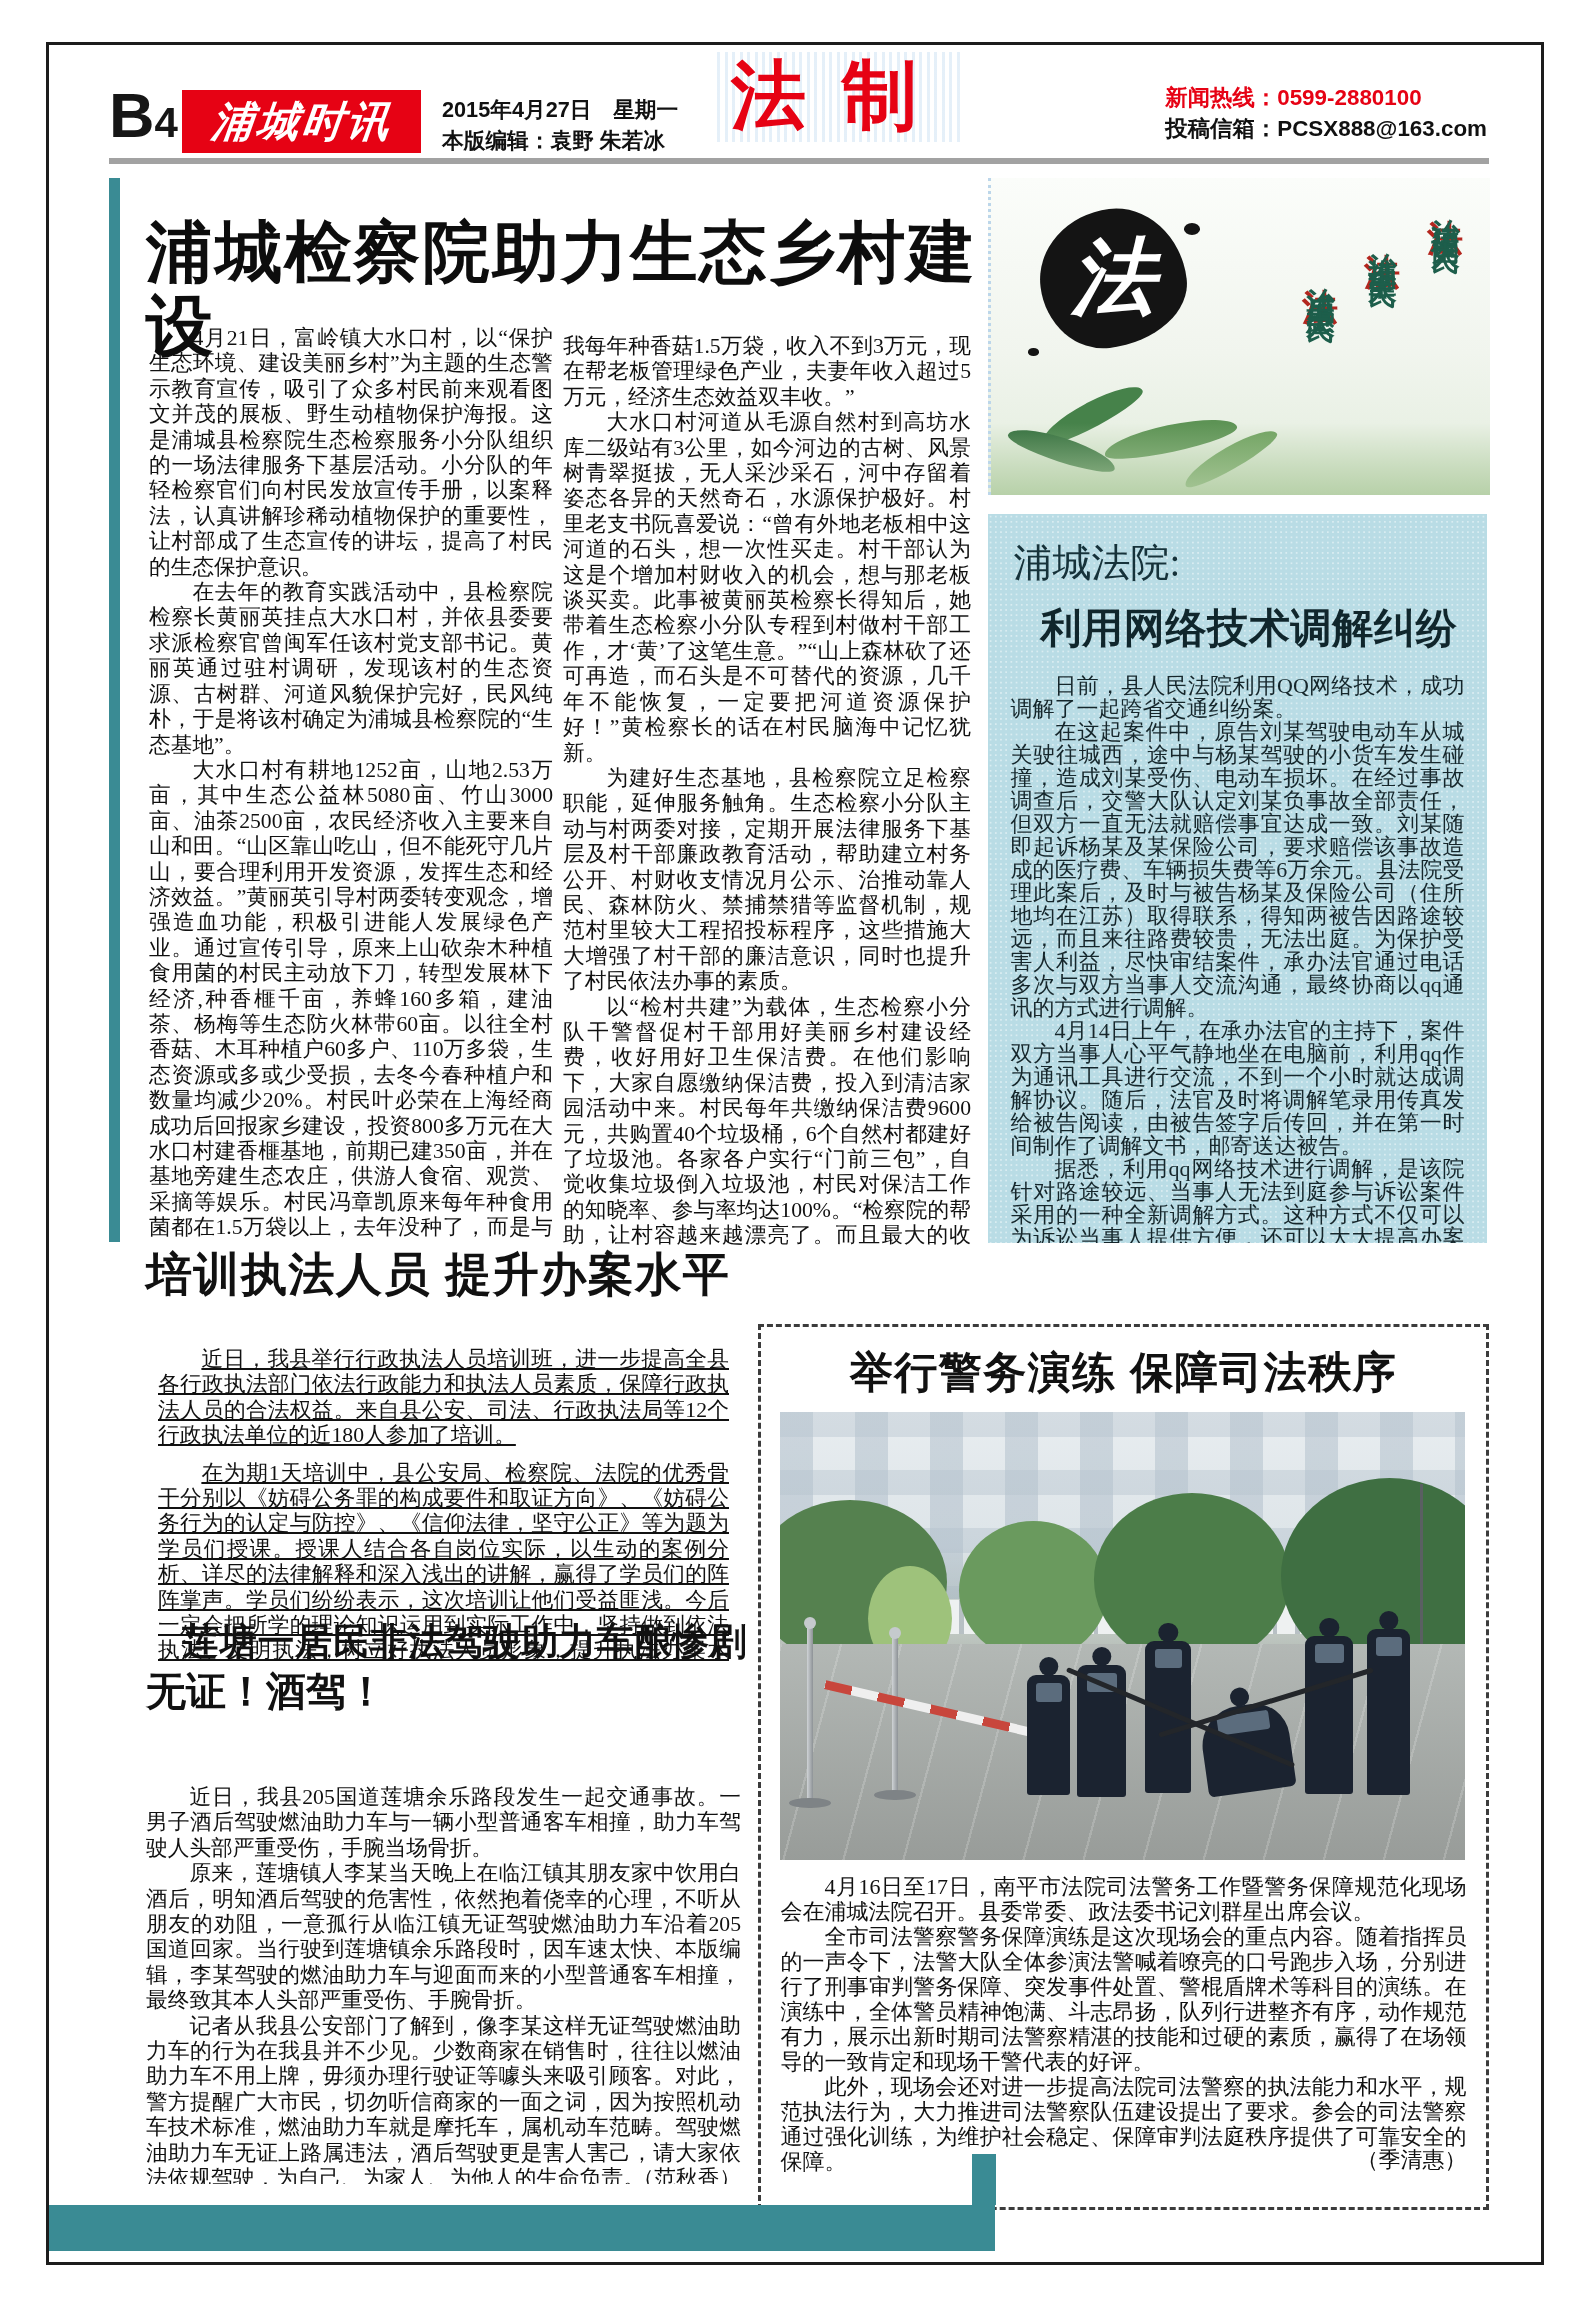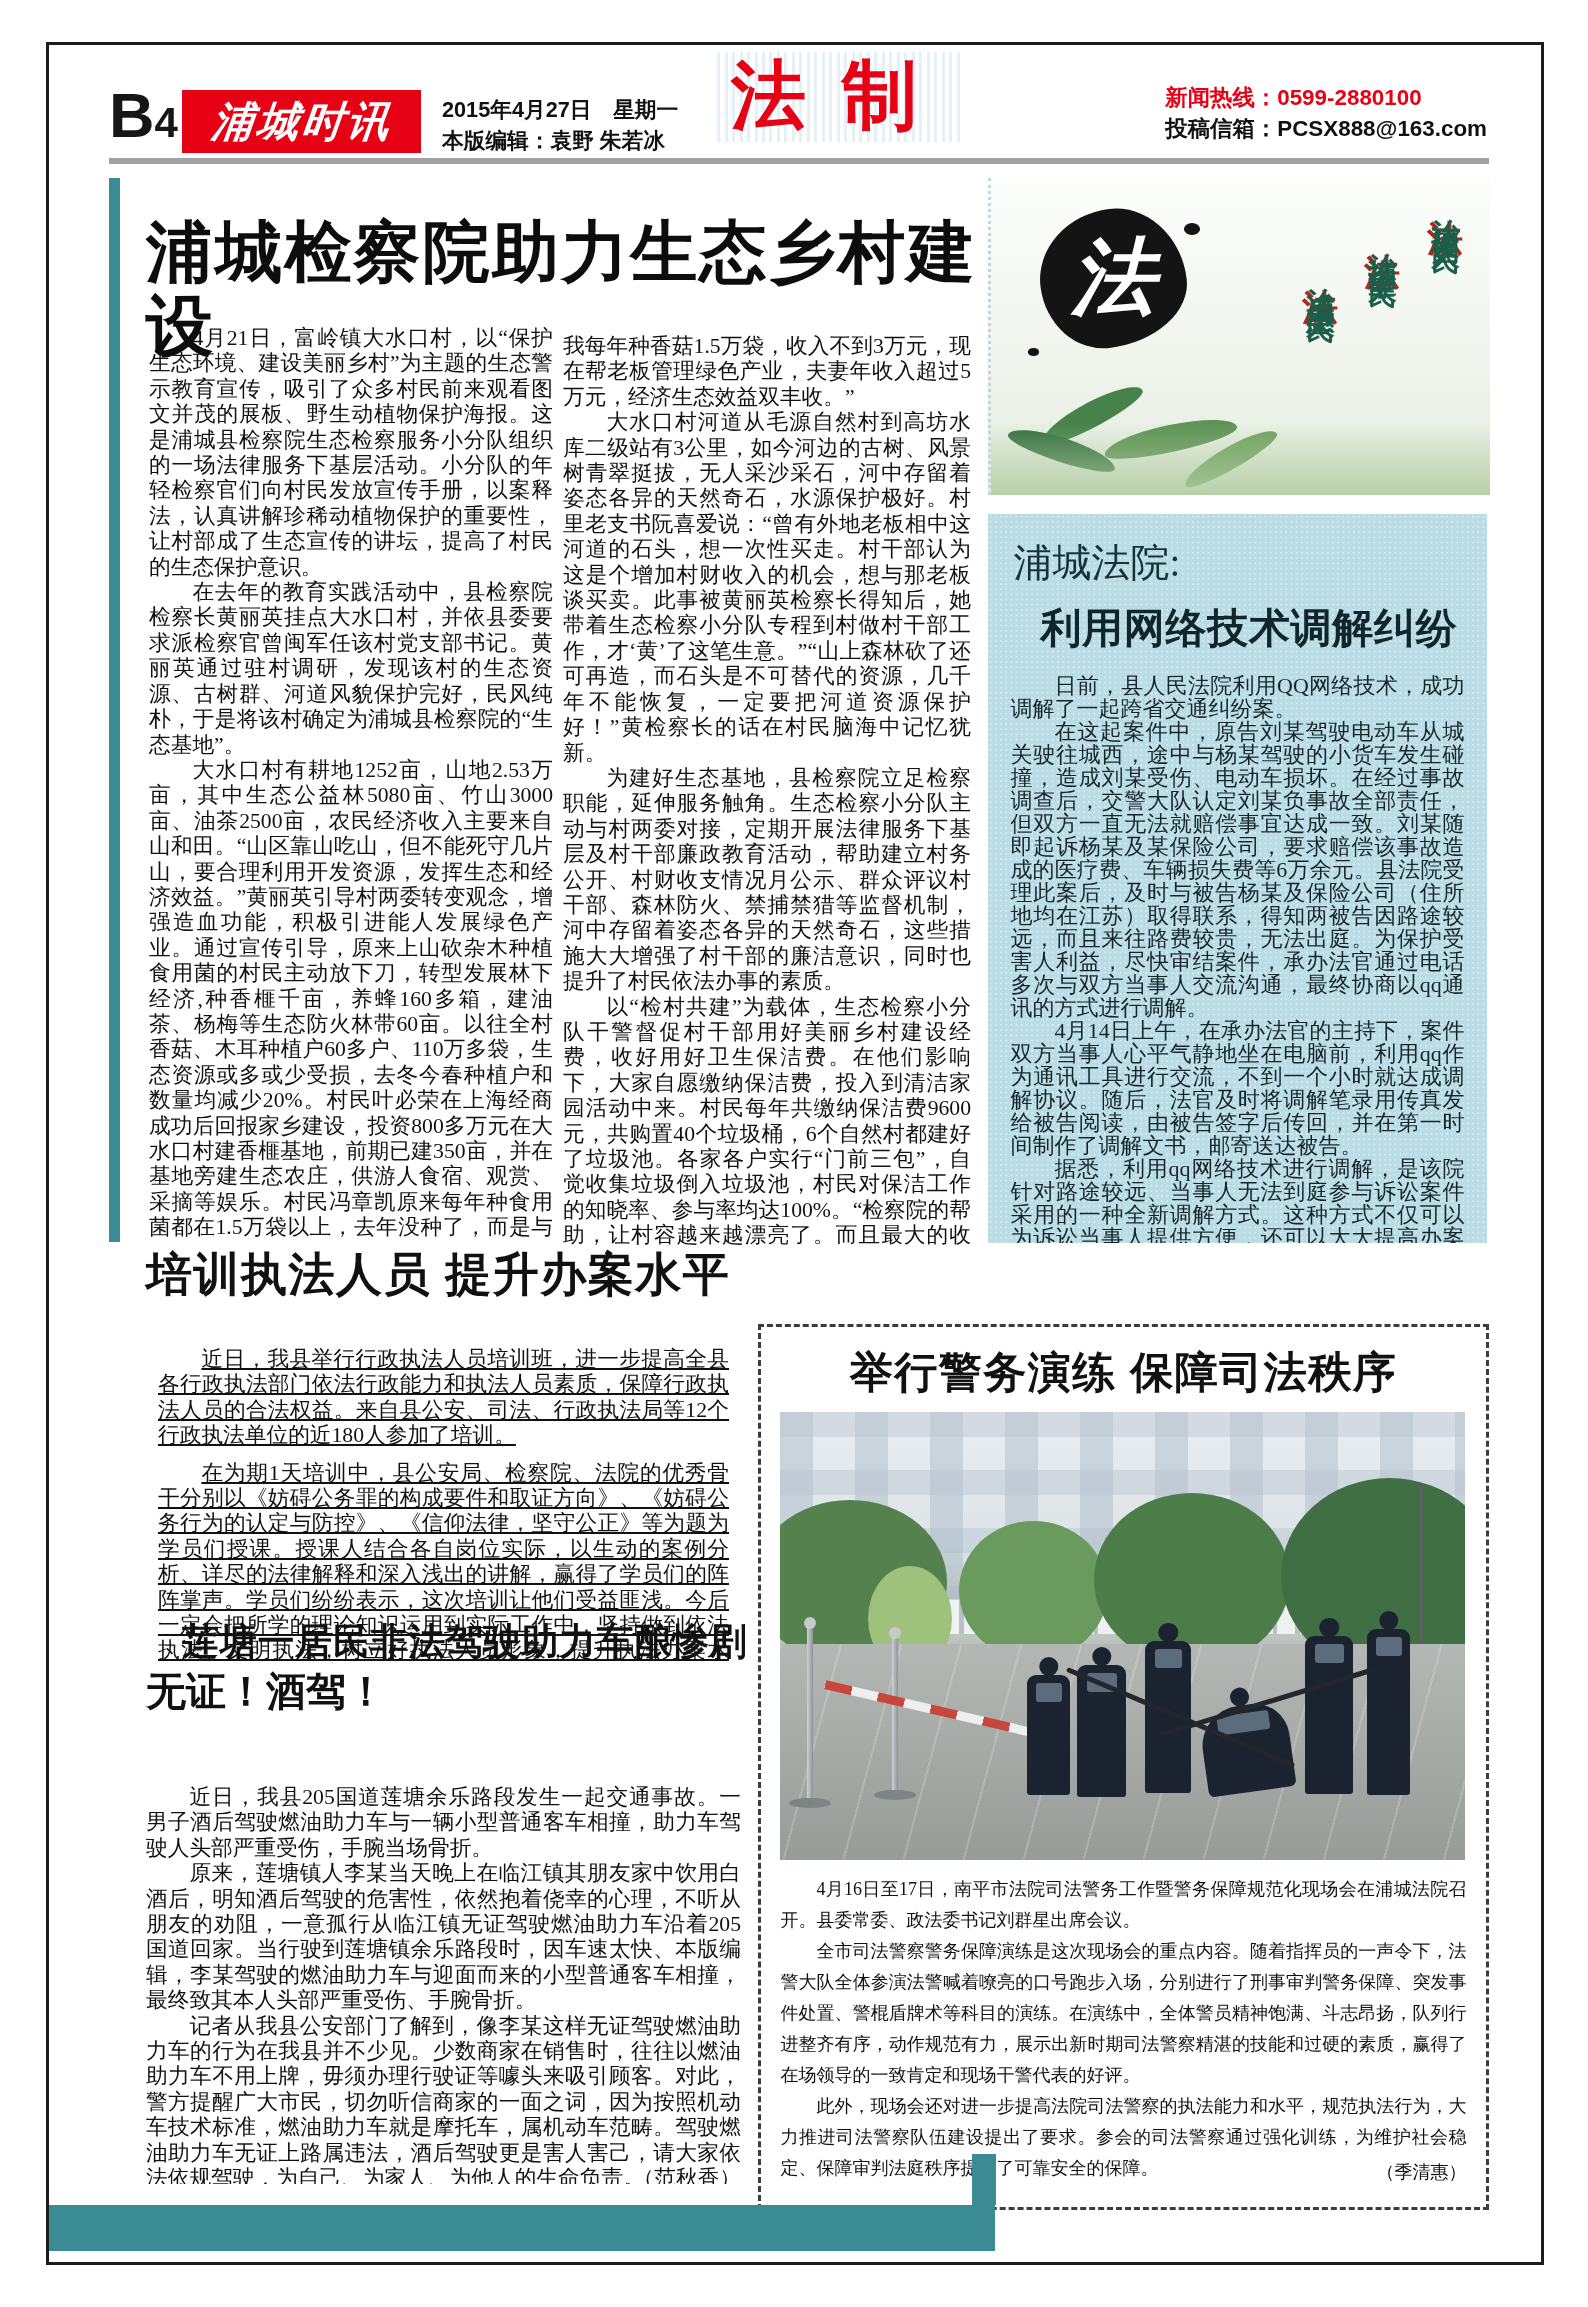--- a/index.html
+++ b/index.html
@@ -116,21 +116,21 @@
   .cop::after{content:'';position:absolute;top:7.5px;left:20%;width:60%;height:19.4px;background:#8fa9bd;opacity:.55;border-radius:3px;}
   .c1{left:297px;top:253px;width:49px;height:132px;}
   .c2{left:365px;top:229px;width:46px;height:152px;}
   .c3{left:423px;top:293px;width:88px;height:87px;border-radius:46% 40% 6px 6px;transform:rotate(-8deg);}
   .c4{left:525px;top:224px;width:48px;height:158px;}
   .c5{left:587px;top:217px;width:43px;height:166px;}
   .c6{left:247px;top:263px;width:43px;height:120px;}
   .baton{position:absolute;background:#23262a;height:5.2px;border-radius:3px;}
   .bt1{left:277px;top:303px;width:247px;transform:rotate(23deg);}
   .bt2{left:374px;top:288px;width:224px;transform:rotate(-17deg);}
-  .drill-body{margin-top:13.5px;font-size:18px;line-height:31px;text-align:justify;}
+  .drill-body{margin-top:13.5px;font-size:22px;line-height:25px;text-align:justify;}
   .drill-body p{margin:0;text-indent:2em;}
   .pull36{text-indent:0 !important;text-align:right;margin-top:-27px !important;}
 
   
   .footer-bar{left:49px;top:2205px;width:946px;height:46px;background:#3a8b94;}
   .footer-stub{left:972px;top:2154px;width:24px;height:51px;background:#3a8b94;}
 </style>
 </head>
 <body>
 
@@ -158,21 +158,21 @@
 <h1 class="abs lead-title" style="margin:0;">浦城检察院助力生态乡村建设</h1>
 
 <div class="abs col col1">
   <p>4月21日，富岭镇大水口村，以“保护生态环境、建设美丽乡村”为主题的生态警示教育宣传，吸引了众多村民前来观看图文并茂的展板、野生动植物保护海报。这是浦城县检察院生态检察服务小分队组织的一场法律服务下基层活动。小分队的年轻检察官们向村民发放宣传手册，以案释法，认真讲解珍稀动植物保护的重要性，让村部成了生态宣传的讲坛，提高了村民的生态保护意识。</p>
   <p>在去年的教育实践活动中，县检察院检察长黄丽英挂点大水口村，并依县委要求派检察官曾闽军任该村党支部书记。黄丽英通过驻村调研，发现该村的生态资源、古树群、河道风貌保护完好，民风纯朴，于是将该村确定为浦城县检察院的“生态基地”。</p>
   <p>大水口村有耕地1252亩，山地2.53万亩，其中生态公益林5080亩、竹山3000亩、油茶2500亩，农民经济收入主要来自山和田。“山区靠山吃山，但不能死守几片山，要合理利用开发资源，发挥生态和经济效益。”黄丽英引导村两委转变观念，增强造血功能，积极引进能人发展绿色产业。通过宣传引导，原来上山砍杂木种植食用菌的村民主动放下刀，转型发展林下经济,种香榧千亩，养蜂160多箱，建油茶、杨梅等生态防火林带60亩。以往全村香菇、木耳种植户60多户、110万多袋，生态资源或多或少受损，去冬今春种植户和数量均减少20%。村民叶必荣在上海经商成功后回报家乡建设，投资800多万元在大水口村建香榧基地，前期已建350亩，并在基地旁建生态农庄，供游人食宿、观赏、采摘等娱乐。村民冯章凯原来每年种食用菌都在1.5万袋以上，去年没种了，而是与妻子一同去帮助叶必荣管理香榧基地和生态农庄。冯章凯向笔者算了一笔账：“以前</p>
 </div>
 <div class="abs col col2">
   <p class="cont">我每年种香菇1.5万袋，收入不到3万元，现在帮老板管理绿色产业，夫妻年收入超过5万元，经济生态效益双丰收。”</p>
   <p>大水口村河道从毛源自然村到高坊水库二级站有3公里，如今河边的古树、风景树青翠挺拔，无人采沙采石，河中存留着姿态各异的天然奇石，水源保护极好。村里老支书阮喜爱说：“曾有外地老板相中这河道的石头，想一次性买走。村干部认为这是个增加村财收入的机会，想与那老板谈买卖。此事被黄丽英检察长得知后，她带着生态检察小分队专程到村做村干部工作，才‘黄’了这笔生意。”“山上森林砍了还可再造，而石头是不可替代的资源，几千年不能恢复，一定要把河道资源保护好！”黄检察长的话在村民脑海中记忆犹新。</p>
-  <p>为建好生态基地，县检察院立足检察职能，延伸服务触角。生态检察小分队主动与村两委对接，定期开展法律服务下基层及村干部廉政教育活动，帮助建立村务公开、村财收支情况月公示、群众评议村干部、森林防火、禁捕禁猎等监督机制，河中存留着姿态各异的天然奇石，这些措施大大增强了村干部的廉洁意识，同时也提升了村民依法办事的素质。</p>
+  <p>为建好生态基地，县检察院立足检察职能，延伸服务触角。生态检察小分队主动与村两委对接，定期开展法律服务下基层及村干部廉政教育活动，帮助建立村务公开、村财收支情况月公示、治推动靠人民、森林防火、禁捕禁猎等监督机制，规范村里较大工程招投标程序，这些措施大大增强了村干部的廉洁意识，同时也提升了村民依法办事的素质。</p>
   <p>以“检村共建”为载体，生态检察小分队干警督促村干部用好美丽乡村建设经费，收好用好卫生保洁费。在他们影响下，大家自愿缴纳保洁费，投入到清洁家园活动中来。村民每年共缴纳保洁费9600元，共购置40个垃圾桶，6个自然村都建好了垃圾池。各家各户实行“门前三包”，自觉收集垃圾倒入垃圾池，村民对保洁工作的知晓率、参与率均达100%。“检察院的帮助，让村容越来越漂亮了。而且最大的收获是通过法律知识的学习，很多村民用法律解决矛盾纠纷的意识越来越强烈，这与以前的野蛮方式有了翻天覆地的改变，感觉人也美起来了！”村干部王丽英如是说。</p>
 
 </div>
 
 <div class="abs graphic-box">
   <div class="ink-blob">
     <span>法</span>
   </div>
   <div class="ink-dot1"></div>
   <div class="ink-dot2"></div>

